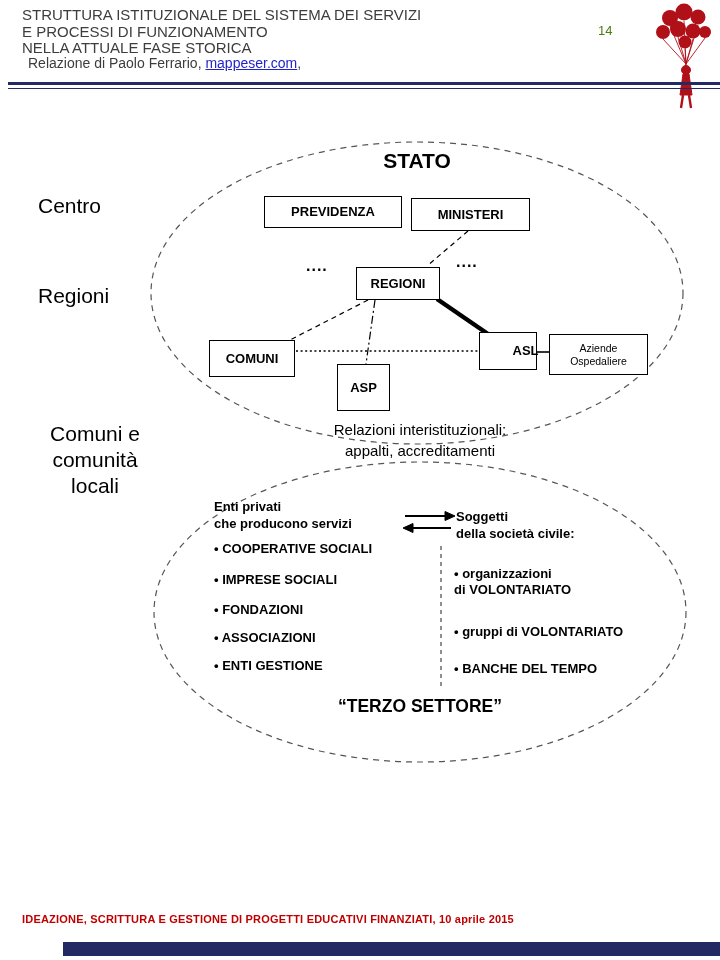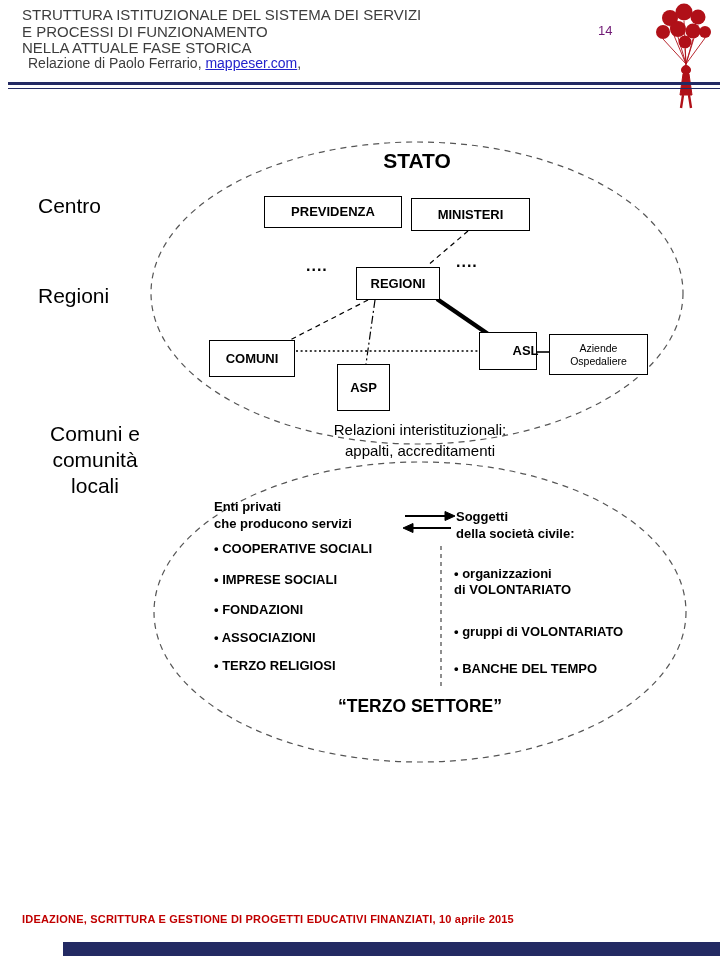--- a/index.html
+++ b/index.html
@@ -8,21 +8,21 @@
     position:relative; width:720px; height:960px; background:#ffffff;
     font-family:"Liberation Sans", sans-serif; overflow:hidden; color:#000;
   }
   .abs { position:absolute; }
   .pre { white-space:pre-line; }
 
   
   .header-title { left:22px; top:7px; width:470px; font-size:15px; line-height:16.5px; color:#3d3d3d; }
   .byline { left:28px; top:55px; font-size:14px; color:#3d3d3d; }
   .byline a { color:#2323cc; text-decoration:underline; cursor:pointer; }
-  .page-number { left:598px; top:23px; font-size:13px; color:#701a75; }
+  .page-number { left:598px; top:23px; font-size:13px; color:#4d7c0f; }
   .divider { left:8px; right:0; top:82px; height:7px; border-top:3.5px solid #232a63; border-bottom:1.5px solid #232a63; }
 
   
   svg.canvas { position:absolute; left:0; top:0; pointer-events:none; }
 
   
   .dbox {
     position:absolute; border:1.4px solid #000; background:#fff;
     display:flex; align-items:center; justify-content:center;
     font-weight:bold; font-size:13px; text-align:center; line-height:14px;
@@ -138,21 +138,21 @@
 
   <div class="abs blk-heading pre" style="left:214px; top:498px;">Enti privati
 che producono servizi</div>
   <div class="abs blk-heading pre" style="left:456px; top:508px;">Soggetti
 della società civile:</div>
 
   <div class="list-item" style="left:214px; top:541px;">• COOPERATIVE SOCIALI</div>
   <div class="list-item" style="left:214px; top:572px;">• IMPRESE SOCIALI</div>
   <div class="list-item" style="left:214px; top:602px;">• FONDAZIONI</div>
   <div class="list-item" style="left:214px; top:630px;">• ASSOCIAZIONI</div>
-  <div class="list-item" style="left:214px; top:658px;">• TERZO RELIGIOSI</div>
+  <div class="list-item" style="left:214px; top:658px;">• ENTI GESTIONE</div>
 
   <div class="list-item pre" style="left:454px; top:566px;">• organizzazioni
 di VOLONTARIATO</div>
   <div class="list-item" style="left:454px; top:624px;">• gruppi di VOLONTARIATO</div>
   <div class="list-item" style="left:454px; top:661px;">• BANCHE DEL TEMPO</div>
 
   <div class="abs terzo-title">“TERZO SETTORE”</div>
 
   <div class="abs footer-text">IDEAZIONE,  SCRITTURA  E GESTIONE  DI PROGETTI  EDUCATIVI  FINANZIATI,  10 aprile  2015</div>
   <div class="abs footer-bar"></div>

